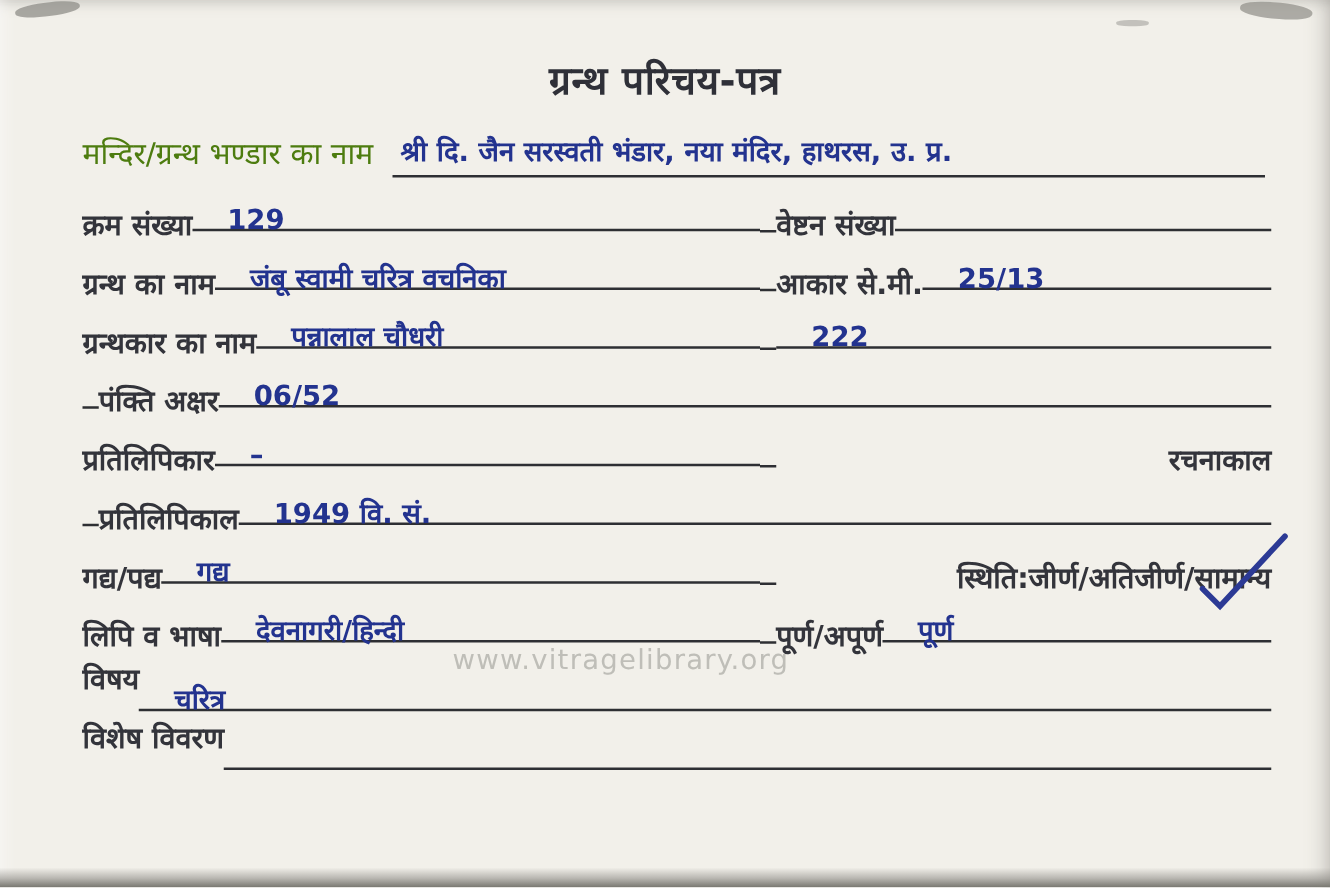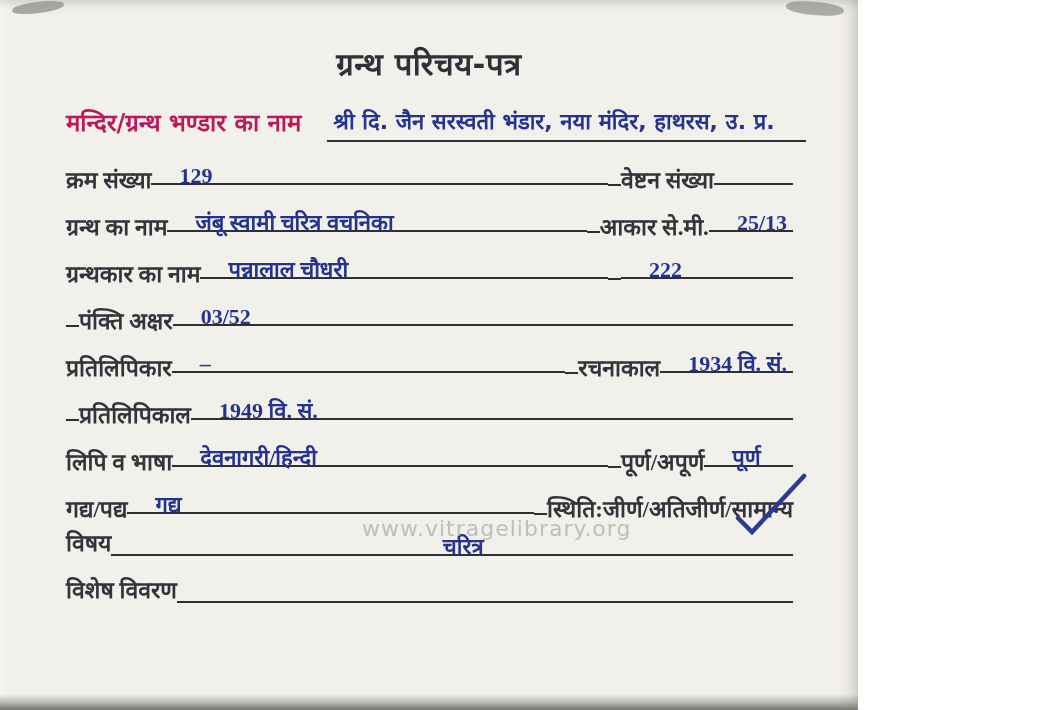--- a/index.html
+++ b/index.html
@@ -1,50 +1,50 @@
 <!DOCTYPE html>
 <html><head>
 <meta charset="utf-8">
 <style>
   html,body{margin:0;padding:0;background:#ffffff;}
   .paper{
     position:relative;
-    width:858px;height:710px;
+    width:1064px;height:710px;
     background:#f2f0ea;
     font-family:"DejaVu Sans","Liberation Sans",sans-serif;
     overflow:hidden;
     box-shadow:inset -14px 0 18px -12px rgba(120,118,112,.45),
                inset 10px 0 14px -10px rgba(255,255,255,.9),
                inset 0 8px 12px -8px rgba(140,138,132,.5);
   }
   
   .blotch-tl{position:absolute;left:12px;top:2px;width:52px;height:11px;background:#8f8d88;border-radius:45%;transform:rotate(-7deg);opacity:.75;}
   .blotch-tr{position:absolute;right:14px;top:2px;width:58px;height:13px;background:#8f8d88;border-radius:45%;transform:rotate(5deg);opacity:.7;}
   .speck-top{position:absolute;left:893px;top:16px;width:26px;height:5px;background:#a4a29c;border-radius:40%;opacity:.6;}
   .bottom-band{position:absolute;left:0;right:0;bottom:0;height:16px;
     background:linear-gradient(to bottom,rgba(160,158,152,0) 0%,rgba(135,133,128,.55) 55%,#77766f 100%);}
   
   .title{position:absolute;top:42px;left:0;right:0;text-align:center;
     font-size:31px;font-weight:bold;color:#2f3038;letter-spacing:.5px;}
   
   .header-field{position:absolute;top:98px;left:66px;right:52px;display:flex;align-items:flex-end;height:44px;}
-  .header-label{font-size:24px;font-weight:bold;color:#be185d;white-space:nowrap;padding-right:16px;padding-bottom:4px;}
-  .header-line{flex:1;border-bottom:2px solid #2e2f33;display:flex;align-items:flex-start;margin-left:10px;}
+  .header-label{font-size:24px;font-weight:normal;color:#4d7c0f;white-space:nowrap;padding-right:16px;padding-bottom:4px;}
+  .header-line{flex:1;border-bottom:2px solid #2e2f33;display:flex;align-items:flex-start;}
   .header-value{font-size:22px;font-weight:bold;color:#23338f;white-space:nowrap;padding:0 4px 5px 6px;}
   
-  .grid{position:absolute;top:150px;left:66px;right:65px;font-family:Liberation Serif, serif;}
+  .grid{position:absolute;top:150px;left:66px;right:47px;}
   .row{display:flex;height:47px;}
   .cell-left{width:542px;display:flex;align-items:flex-end;}
   .cell-right{flex:1;display:flex;align-items:flex-end;justify-content:space-between;}
   .lbl{font-size:23px;font-weight:bold;color:#33343b;white-space:nowrap;padding-bottom:2px;}
   .line{flex:1;border-bottom:2px solid #2e2f33;margin-bottom:12px;display:flex;align-items:flex-end;min-width:10px;}
   .pre-line{width:13px;border-bottom:2px solid #2e2f33;margin-bottom:11px;}
   .val{font-size:22px;font-weight:bold;color:#23338f;white-space:nowrap;padding:0 6px 1px 28px;position:relative;top:7px;}
   .row-full{display:flex;height:47px;}
-  .row-full .line{margin-bottom:17px;justify-content:center;}
+  .row-full .line{margin-bottom:4px;}
   
   .status-wrap{display:flex;align-items:flex-end;padding-bottom:2px;}
   .status-prefix{font-size:23px;font-weight:bold;color:#33343b;white-space:nowrap;}
   .marked{font-size:23px;font-weight:bold;color:#33343b;white-space:nowrap;position:relative;}
   .marked svg{position:absolute;left:-4px;top:-20px;width:86px;height:66px;pointer-events:none;}
   
   .watermark{position:absolute;top:516px;left:362px;font-size:22px;color:rgba(178,177,171,.8);
     letter-spacing:1px;pointer-events:none;}
 </style>
 </head>
@@ -112,63 +112,44 @@
             <span class="val">222</span>
           </span>
       </div>
     </div>
 
     <div class="row">
       <div class="cell-right">
         <span class="pre-line"></span>
         <span class="lbl">पंक्ति अक्षर</span>
         <span class="line">
-            <span class="val">03/52</span>
+            <span class="val">06/52</span>
           </span>
       </div>
     </div>
 
     <div class="row">
       <div class="cell-left">
         <span class="lbl">प्रतिलिपिकार</span>
         <span class="line">
             <span class="val">–</span>
           </span>
       </div>
       <div class="cell-right">
         <span class="pre-line"></span>
         <span class="lbl">रचनाकाल</span>
-        <span class="line">
-            <span class="val">1934 वि. सं.</span>
-          </span>
       </div>
     </div>
 
     <div class="row">
       <div class="cell-right">
         <span class="pre-line"></span>
         <span class="lbl">प्रतिलिपिकाल</span>
         <span class="line">
             <span class="val">1949 वि. सं.</span>
-          </span>
-      </div>
-    </div>
-
-    <div class="row">
-      <div class="cell-left">
-        <span class="lbl">लिपि व भाषा</span>
-        <span class="line">
-            <span class="val">देवनागरी/हिन्दी</span>
-          </span>
-      </div>
-      <div class="cell-right">
-        <span class="pre-line"></span>
-        <span class="lbl">पूर्ण/अपूर्ण</span>
-        <span class="line">
-            <span class="val">पूर्ण</span>
           </span>
       </div>
     </div>
 
     <div class="row">
       <div class="cell-left">
         <span class="lbl">गद्य/पद्य</span>
         <span class="line">
             <span class="val">गद्य</span>
           </span>
@@ -180,20 +161,36 @@
           <span class="marked">
             <svg viewBox="0 0 86 66">
               <path d="M10 46 L24 60 L76 4" fill="none" stroke="#2c3a95" stroke-width="4.5" stroke-linecap="round"></path>
             </svg>
             <span>सामान्य</span>
           </span>
         </span>
       </div>
     </div>
 
+    <div class="row">
+      <div class="cell-left">
+        <span class="lbl">लिपि व भाषा</span>
+        <span class="line">
+            <span class="val">देवनागरी/हिन्दी</span>
+          </span>
+      </div>
+      <div class="cell-right">
+        <span class="pre-line"></span>
+        <span class="lbl">पूर्ण/अपूर्ण</span>
+        <span class="line">
+            <span class="val">पूर्ण</span>
+          </span>
+      </div>
+    </div>
+
     <div class="row-full">
       <span class="lbl">विषय</span>
       <span class="line">
           <span class="val">चरित्र</span>
         </span>
     </div>
 
     <div class="row-full">
       <span class="lbl">विशेष विवरण</span>
       <span class="line">

